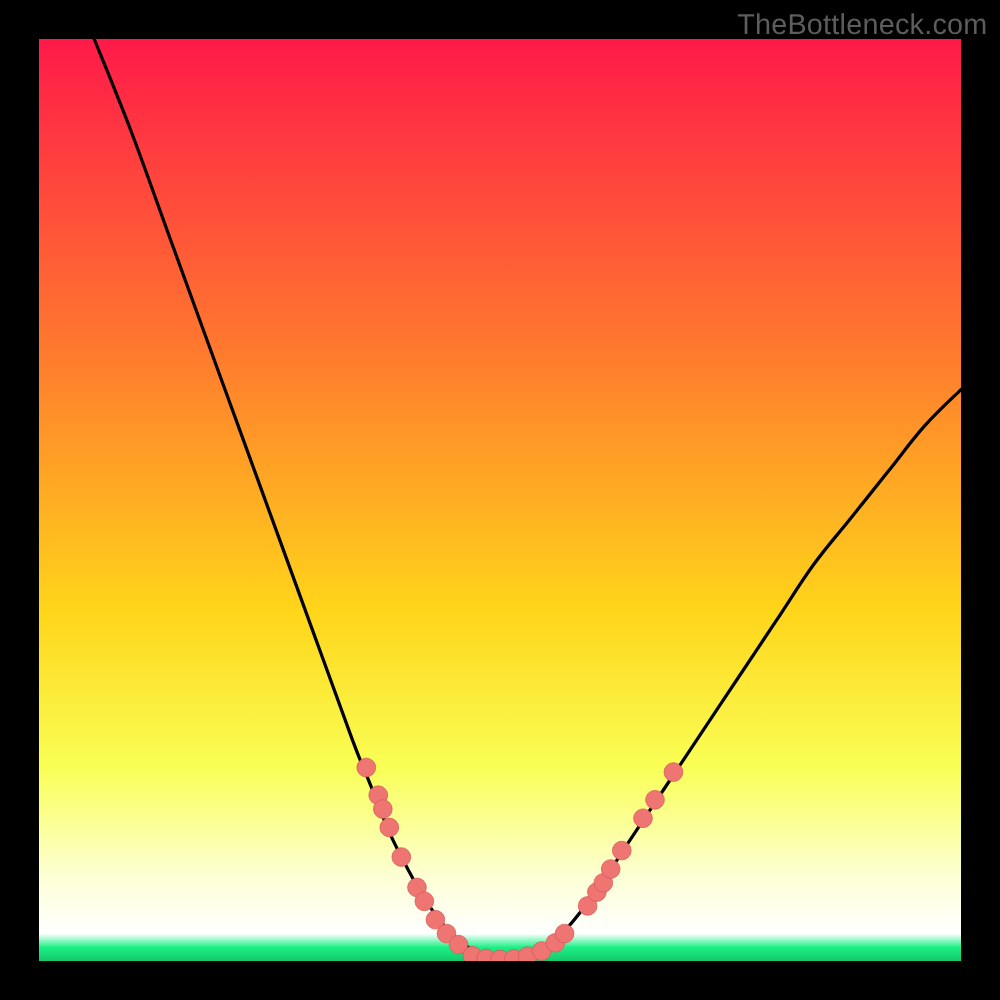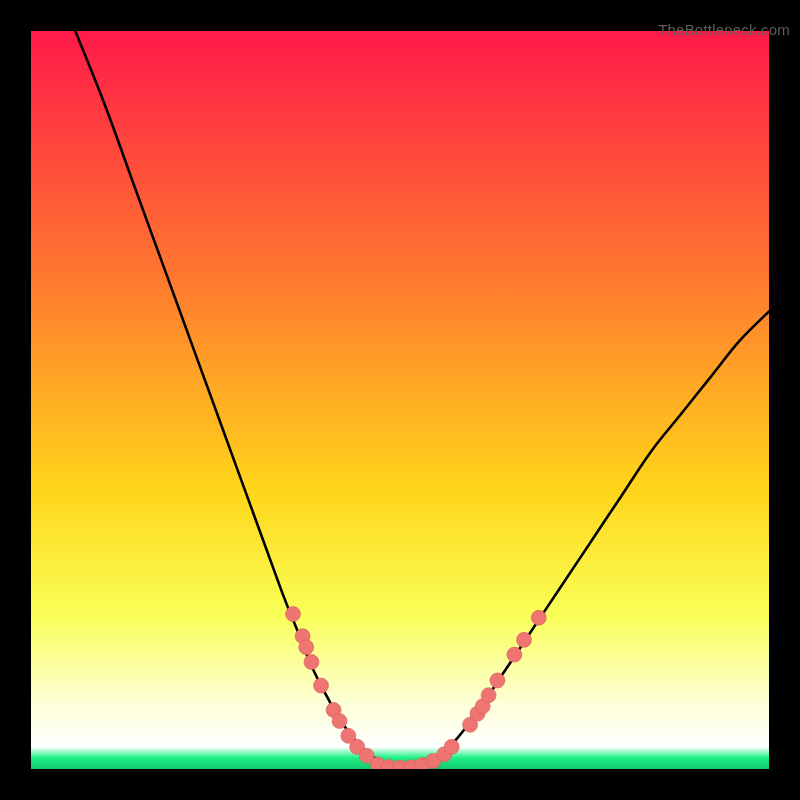--- a/index.html
+++ b/index.html
@@ -23,24 +23,24 @@
     width: 738px;
     height: 738px;
     overflow: hidden;
   }
   .gradient {
     position: absolute;
     inset: 0;
   }
   .watermark {
     position: absolute;
-    top: 21px;
+    top: 6px;
     right: 10px;
     color: #5d5d5d;
-    font-size: 15px;
+    font-size: 23px;
     font-weight: 500;
     letter-spacing: 0.2px;
     user-select: none;
   }
   svg {
     position: absolute;
     inset: 0;
   }
 </style>
 </head>

